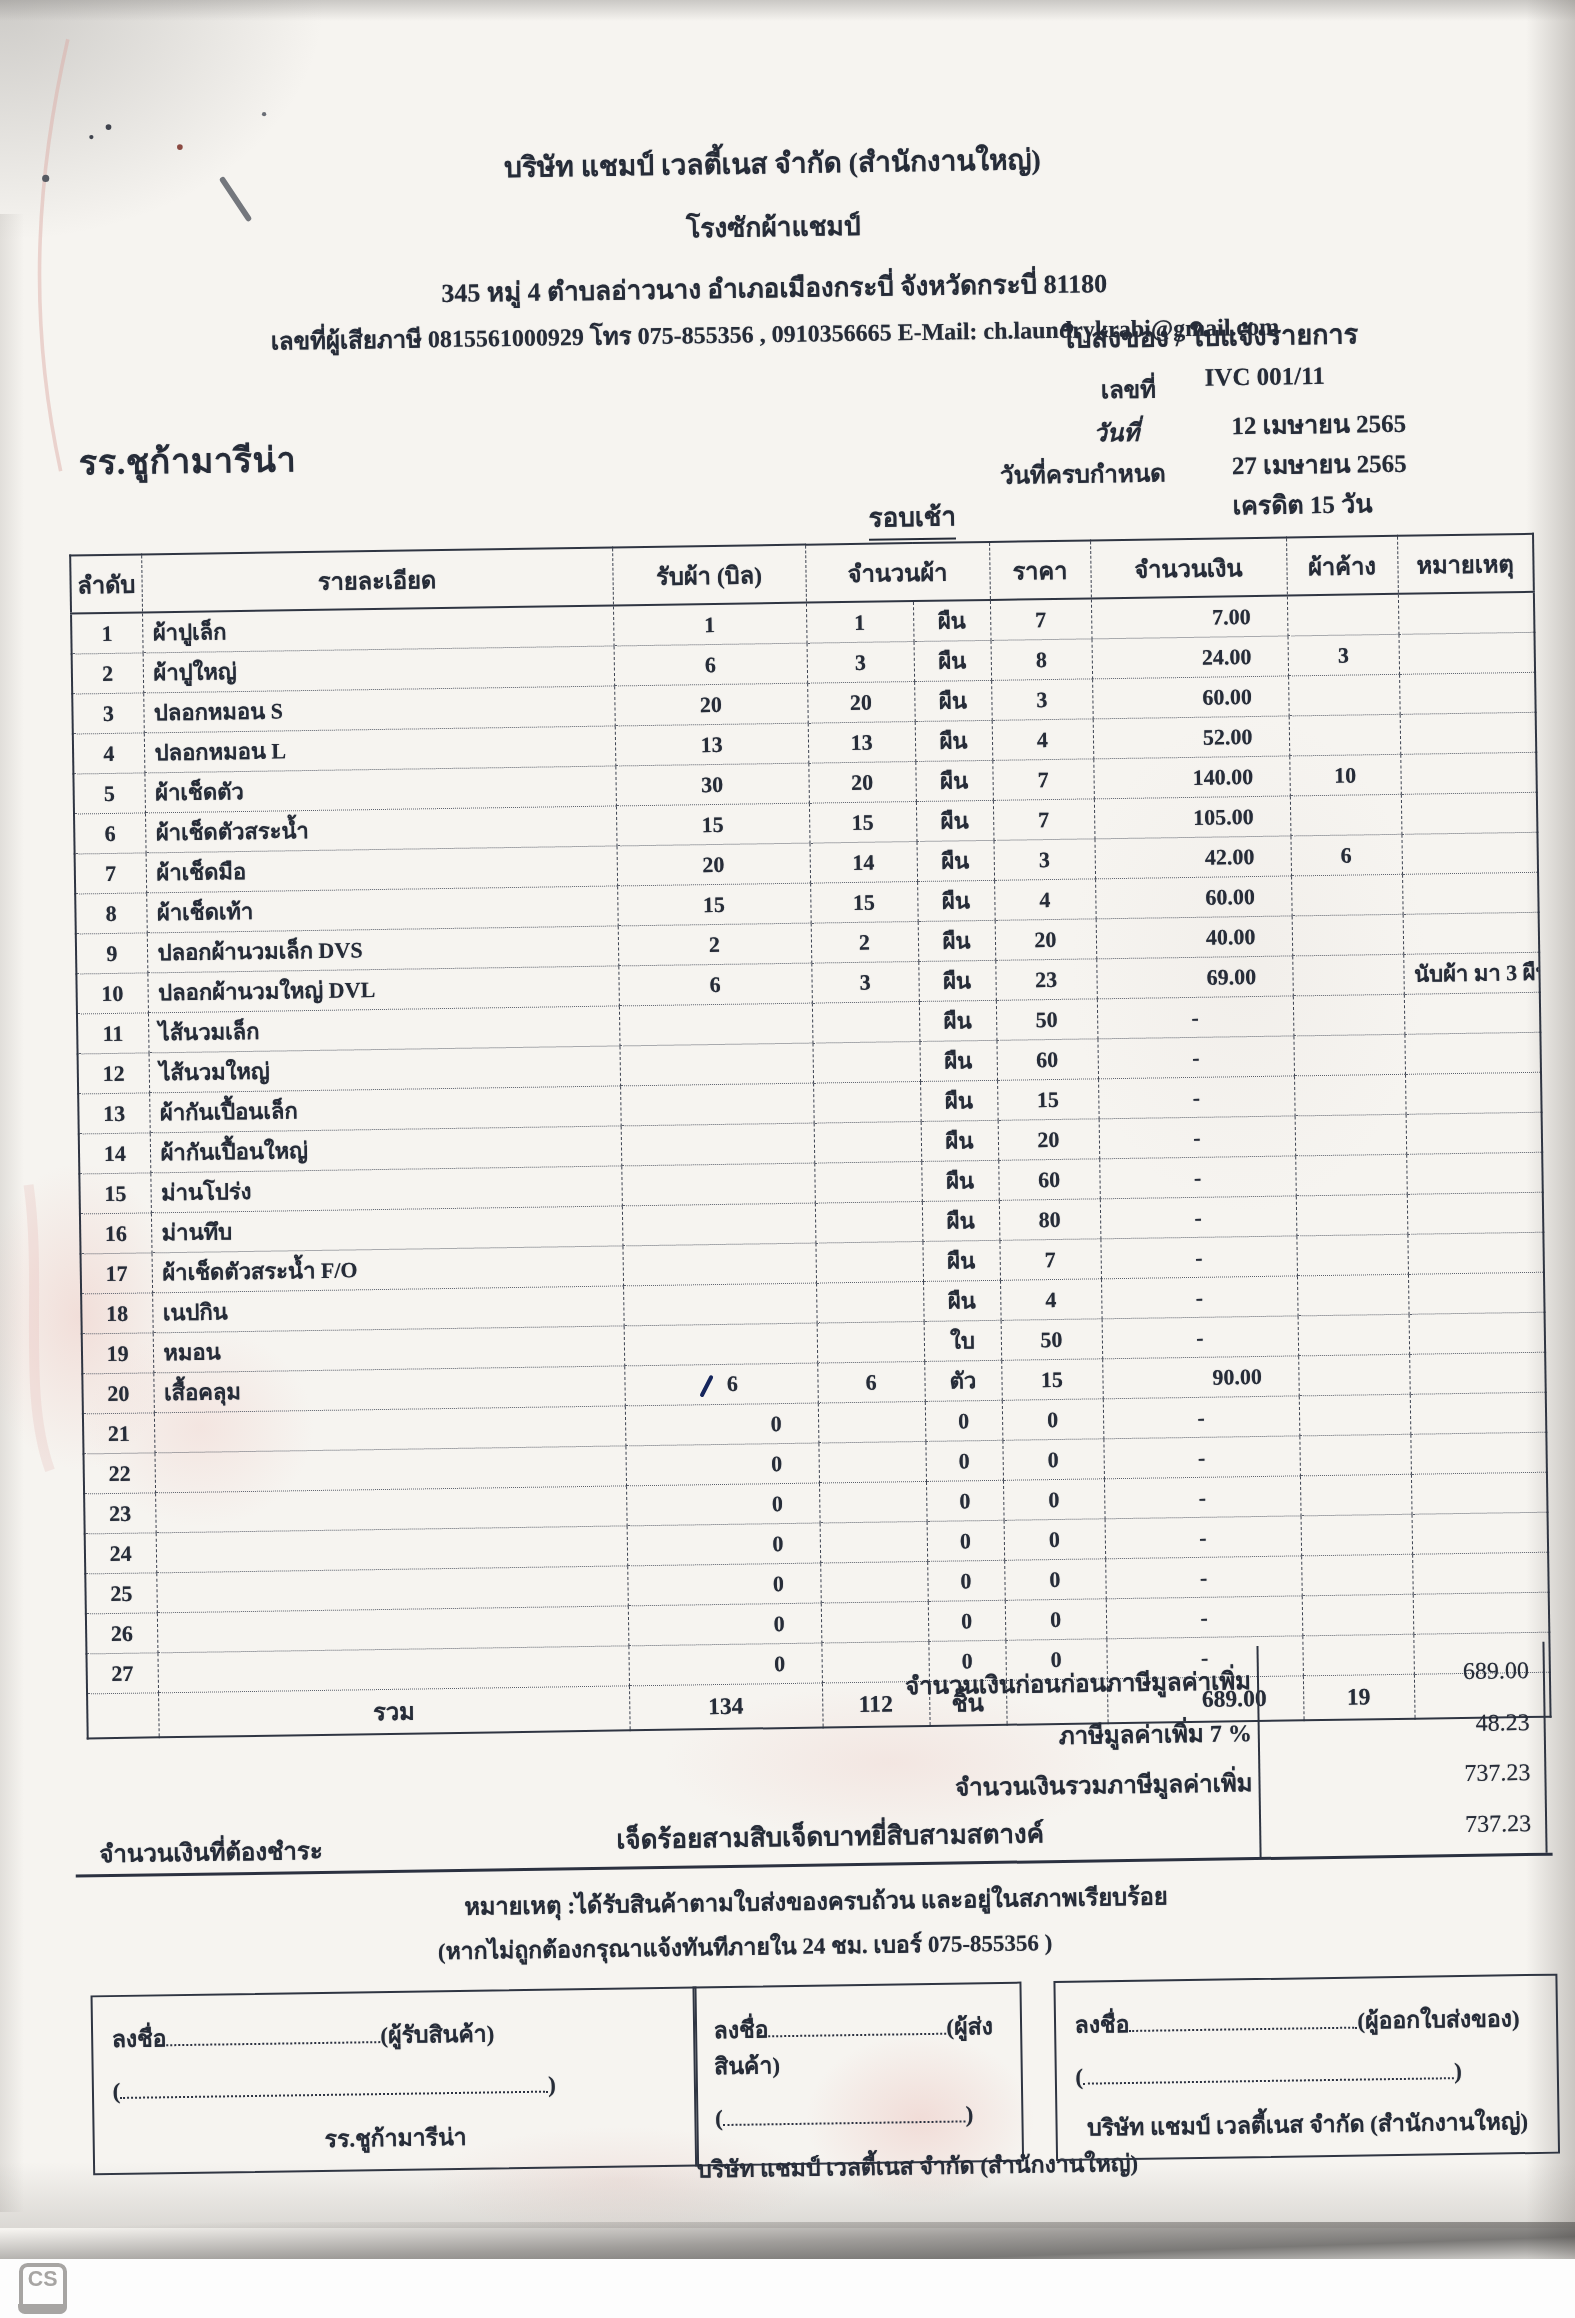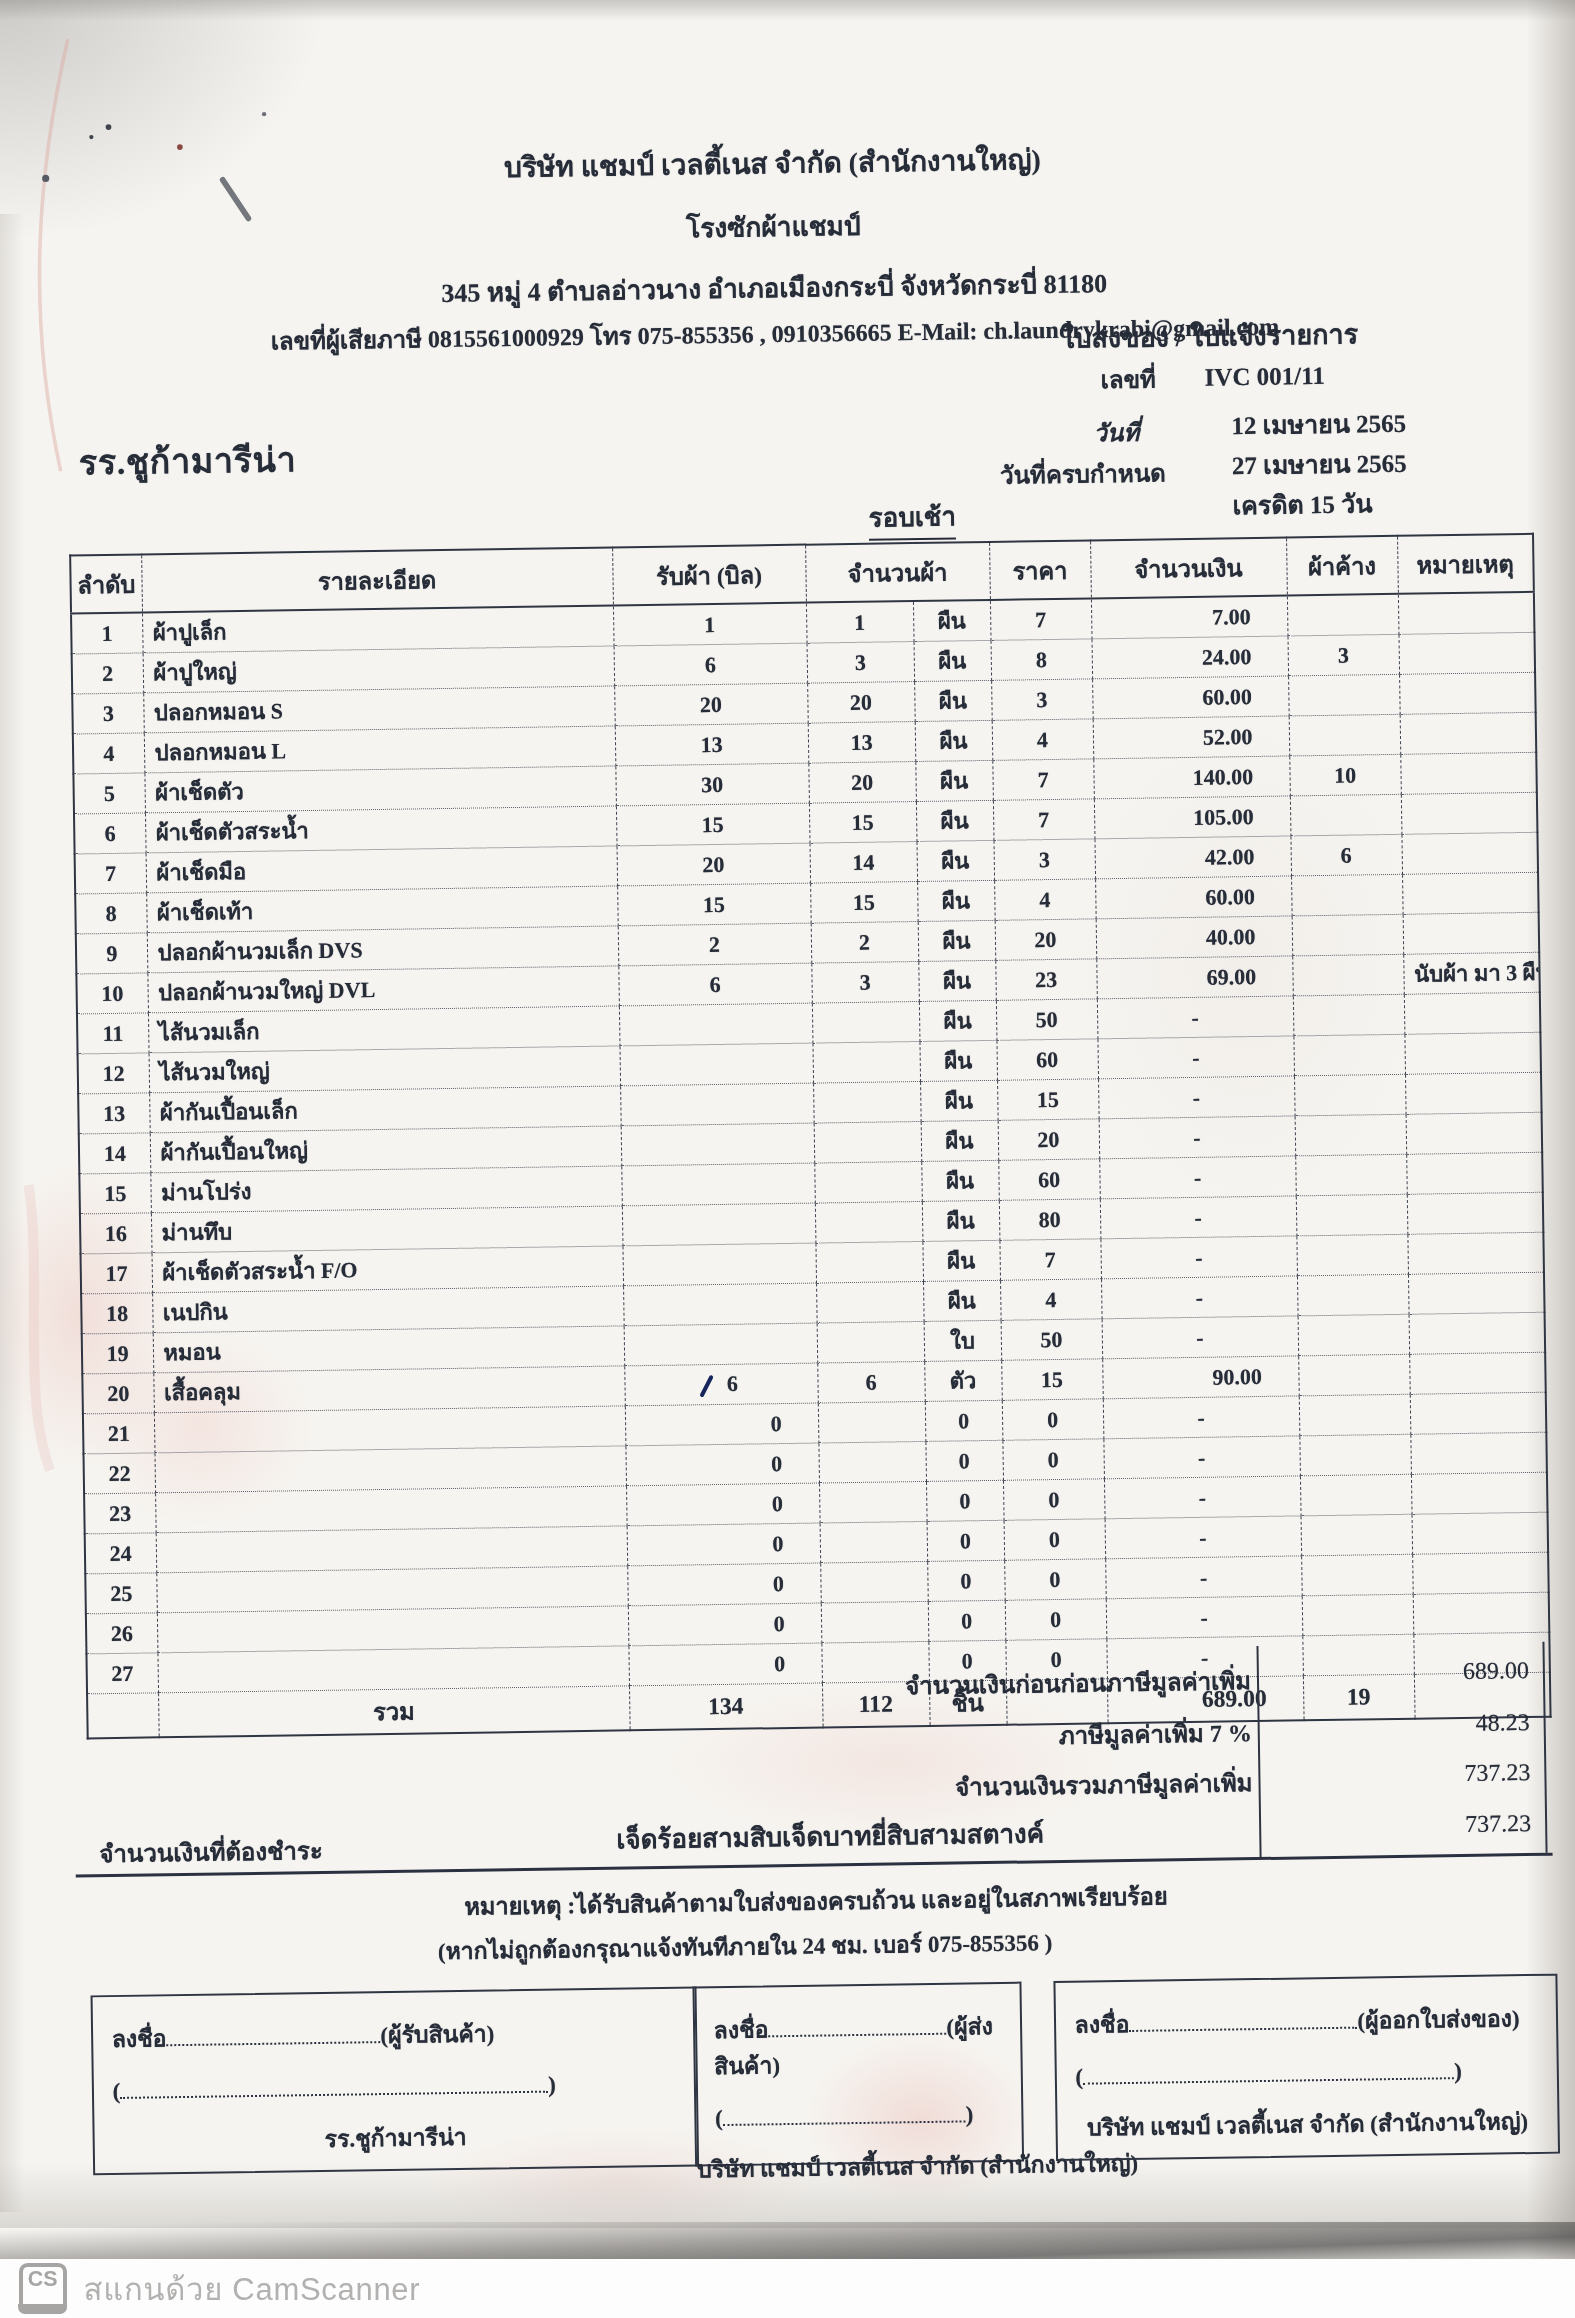--- a/index.html
+++ b/index.html
@@ -114,21 +114,21 @@
 <div class="sheet">
 
   <div class="abs co ink">
     <div class="l1 b">บริษัท แชมป์ เวลตี้เนส จำกัด (สำนักงานใหญ่)</div>
     <div class="l2 b">โรงซักผ้าแชมป์</div>
     <div class="l3 b">345 หมู่ 4 ตำบลอ่าวนาง อำเภอเมืองกระบี่ จังหวัดกระบี่ 81180</div>
     <div class="l4 b">เลขที่ผู้เสียภาษี 0815561000929 โทร 075-855356 , 0910356665 E-Mail: ch.laundrykrabi@gmail.com</div>
   </div>
 
   <div class="abs doctype b ink">ใบส่งของ / ใบแจ้งรายการ</div>
-  <div class="abs meta-label b ink" style="left:1113px;top:365px;">เลขที่</div>
+  <div class="abs meta-label b ink" style="left:1113px;top:375px;">เลขที่</div>
   <div class="abs meta-value b ink" style="left:1217px;top:370px;">IVC 001/11</div>
   <div class="abs meta-label b ink" style="left:1105px;top:418px;font-style:italic;">วันที่</div>
   <div class="abs meta-value b ink" style="left:1243px;top:412px;">12 เมษายน 2565</div>
   <div class="abs meta-label b ink" style="left:1011px;top:459px;">วันที่ครบกำหนด</div>
   <div class="abs meta-value b ink" style="left:1243px;top:452px;">27 เมษายน 2565</div>
   <div class="abs meta-value b ink" style="left:1243px;top:492px;">เครดิต 15 วัน</div>
 
   <div class="abs customer b ink">รร.ชูก้ามารีน่า</div>
   <div class="abs session b ink">รอบเช้า</div>
 
@@ -502,15 +502,14 @@
         <div class="sig-line2"><span>(</span><span class="leader" style="width: 371px;"></span><span>)</span></div>
         <div class="sig-line3">บริษัท แชมป์ เวลตี้เนส จำกัด (สำนักงานใหญ่)</div>
       </div>
     </div>
 </div>
 
 <div class="edge-strip"></div>
 <div class="paper-bottom-shade"></div>
 <div class="footer-bar">
   <div class="cs-logo">CS</div>
-  <div class="footer-text">สแกนด้วย CamScanner</div>
 </div>
 
 
 </body></html>

